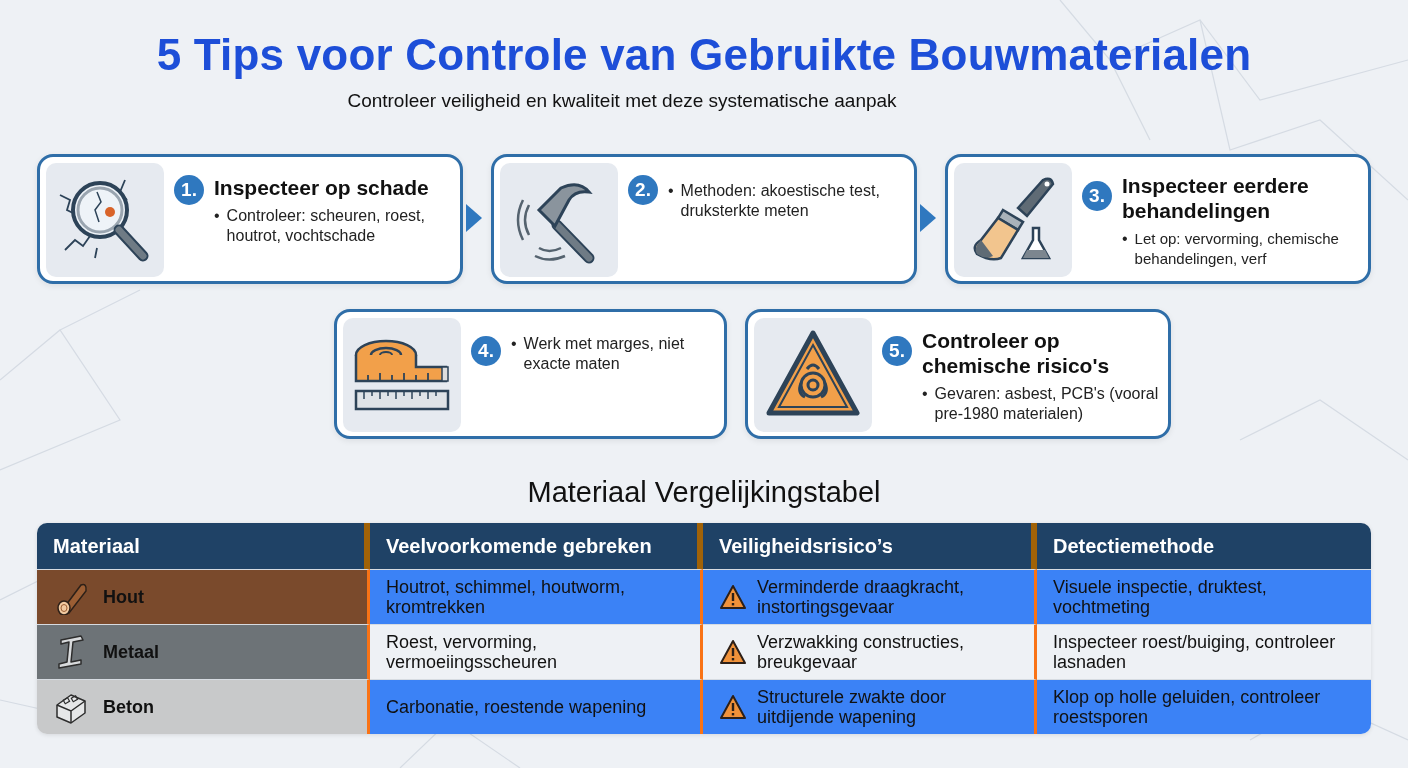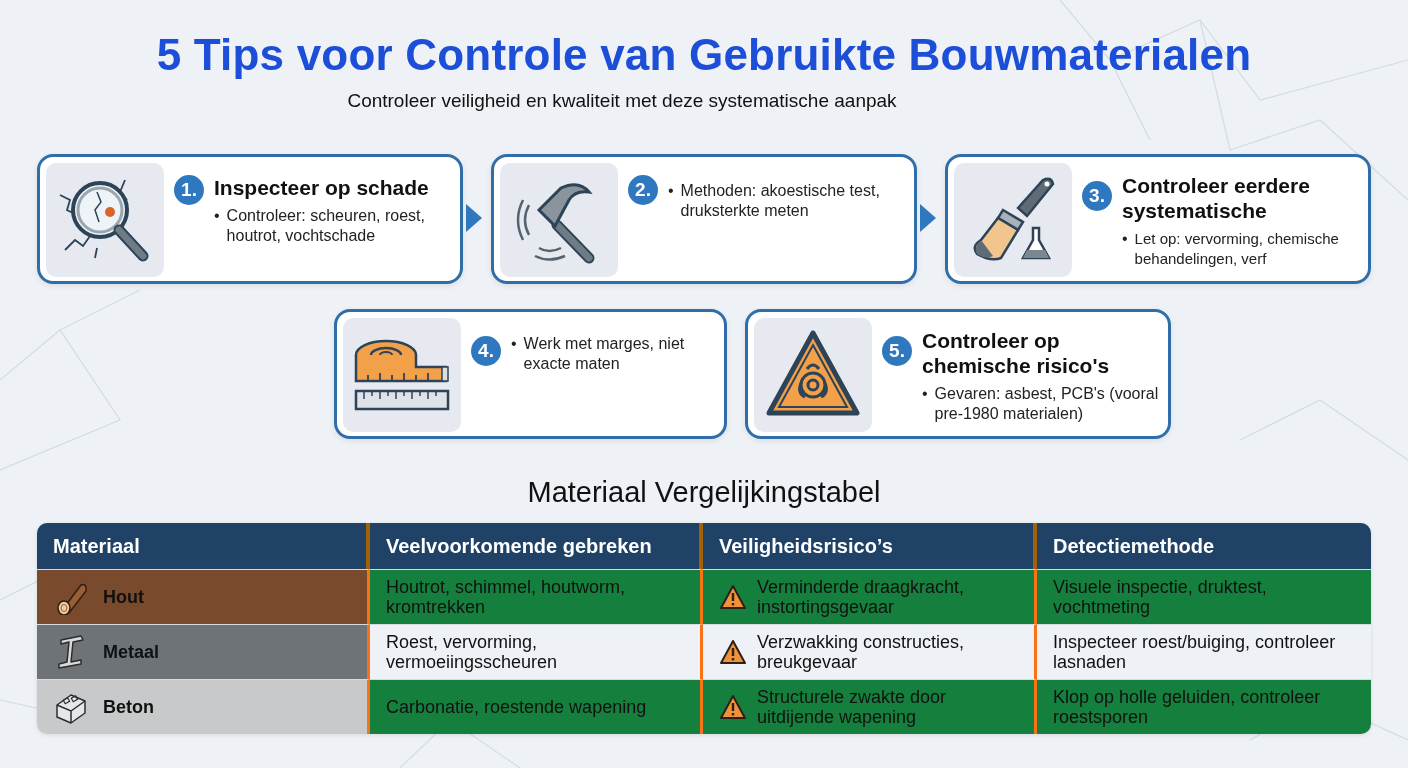--- a/index.html
+++ b/index.html
@@ -51,30 +51,30 @@
   }
   table.cmp {
     position: absolute; left: 37px; top: 523px; width: 1334px;
     border-collapse: separate; border-spacing: 0;
     border-radius: 10px; overflow: hidden;
     box-shadow: 0 1px 4px rgba(0,0,0,0.1);
   }
   table.cmp th {
     background: #1f4266; color: #fff; text-align: left; font-size: 20px;
     font-weight: bold; height: 46px; padding: 0 16px;
-    border-right: 4px solid #a16207;
+    border-right: 6px solid #a16207;
   }
   table.cmp th:last-child { border-right: none; }
   table.cmp td {
     height: 55px; padding: 0 16px; font-size: 18px; line-height: 20px;
     border-right: 3px solid #f97316; border-top: 1px solid #d6dbe1;
     vertical-align: middle; color: #111;
   }
   table.cmp td:last-child { border-right: none; }
-  tr.r-even td { background: #15803d; }
+  tr.r-even td { background: #3b82f6; }
   tr.r-odd td { background: #eef1f5; }
   td.mat { font-weight: bold; font-size: 20px; }
   td.mat .wrap { display: flex; align-items: center; gap: 14px; }
   td.mat-hout { background: #7a4a2c !important; color: #fff; }
   td.mat-metaal { background: #6d7377 !important; color: #fff; }
   td.mat-beton { background: #c8c9ca !important; color: #111; }
   td.risk .wrap { display: flex; align-items: center; gap: 10px; }
   .col1 { width: 333px; } .col2 { width: 333px; margin-top: 24px; } .col3 { width: 334px; } .col4 { width: 334px; }
 </style>
 </head>
@@ -161,21 +161,21 @@
       <path d="M40 40 L60 52 L55 60 L35 48 Z" fill="#a9b2ba" stroke="#2d4358" stroke-width="2.5"></path>
       <path d="M35 48 L55 60 L38 88 Q28 92 14 84 Q8 76 18 70 Z" fill="#f2c58e" stroke="#2d4358" stroke-width="2.5"></path>
       <path d="M18 70 Q10 78 14 84 Q22 90 30 86 L24 78 Z" fill="#5f6b75"></path>
       <path d="M70 58 L70 70 L60 88 L86 88 L76 70 L76 58 Z" fill="#fff" stroke="#2d4358" stroke-width="2.5"></path>
       <path d="M64 80 L82 80 L86 88 L60 88 Z" fill="#7c868f"></path>
     </svg>
   </div>
   <div class="content" style="margin-top:16px;">
     <div class="badge" style="margin-top:8px;">3.</div>
     <div>
-      <div class="card-title" style="width:200px;">Controleer eerdere systematische</div>
+      <div class="card-title" style="width:200px;">Inspecteer eerdere behandelingen</div>
       <div class="card-bullet">
           <span class="dot">•</span>
           <span style="width:230px;font-size:15px;">Let op: vervorming, chemische behandelingen, verf</span>
         </div>
     </div>
   </div>
 </div>
 
 <div class="card" style="left:334px;top:309px;width:393px;height:130px;">
   <div class="icon-box">

